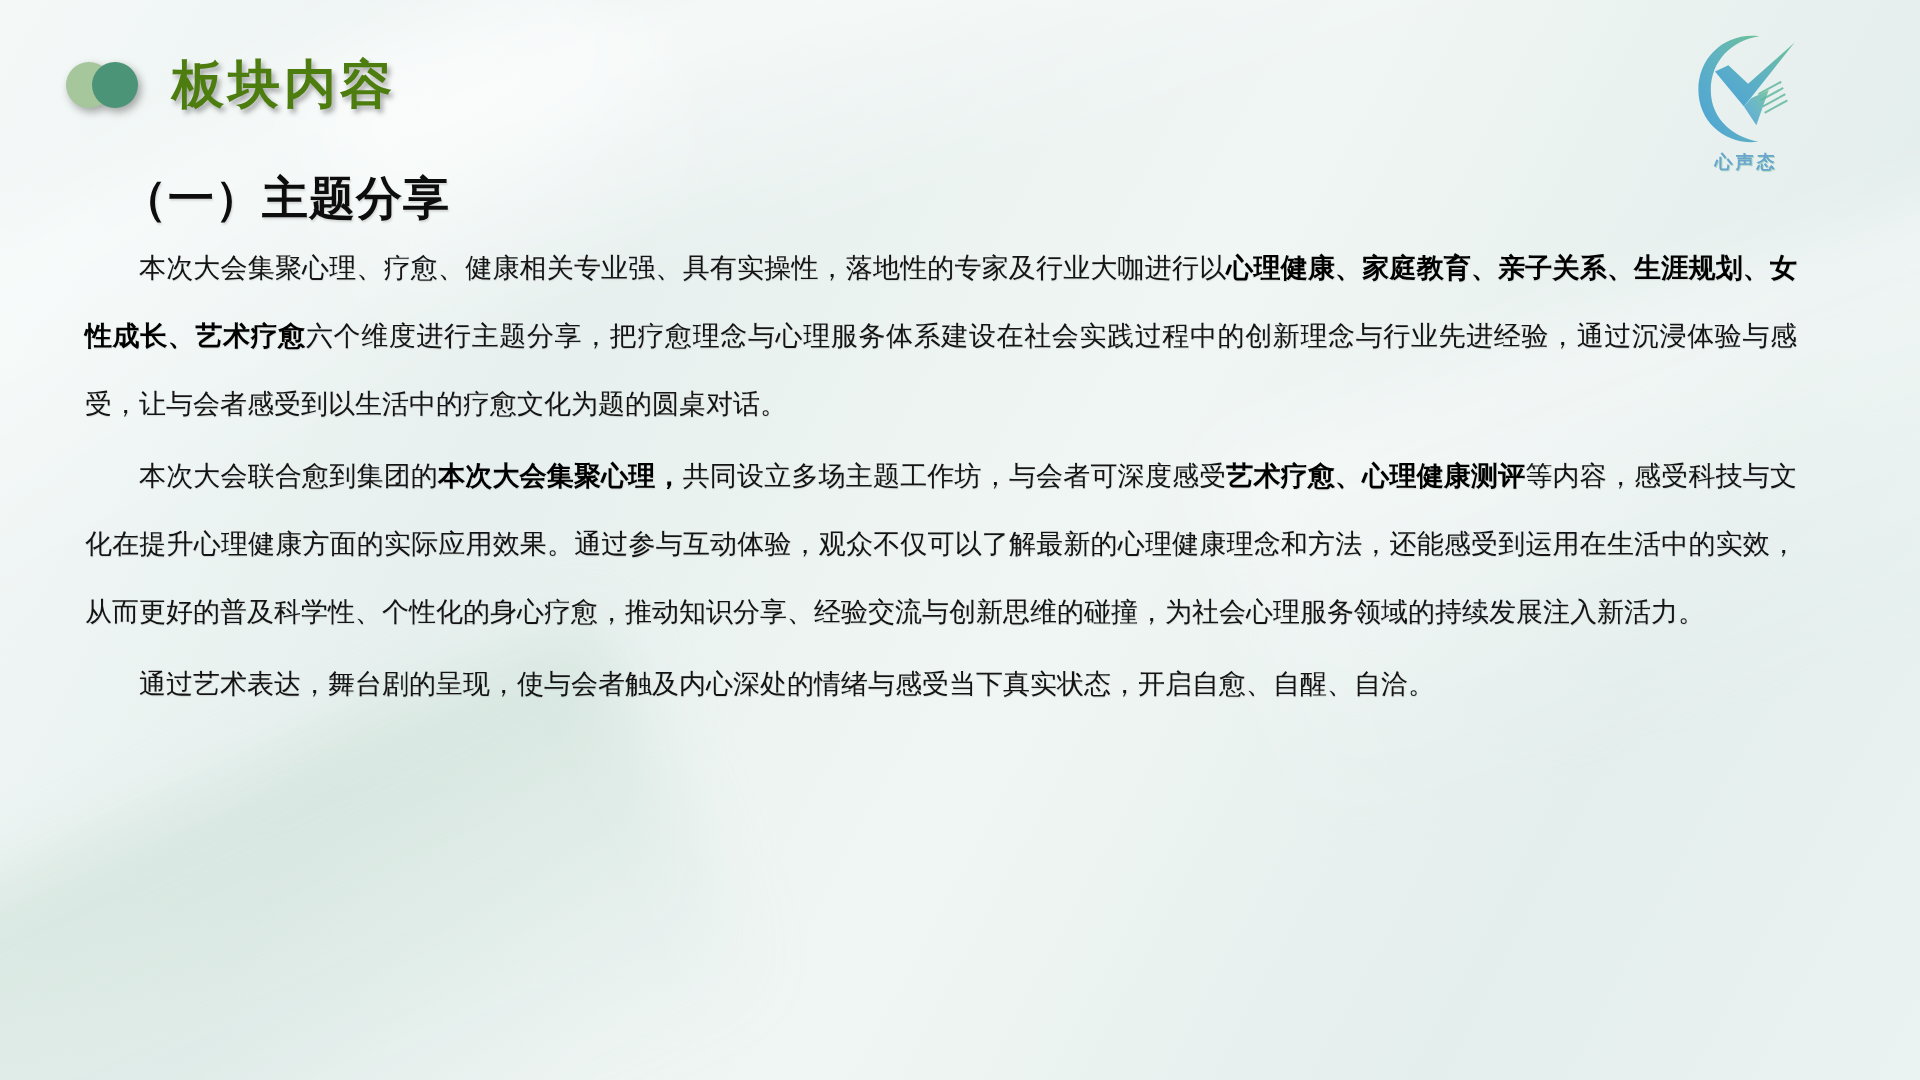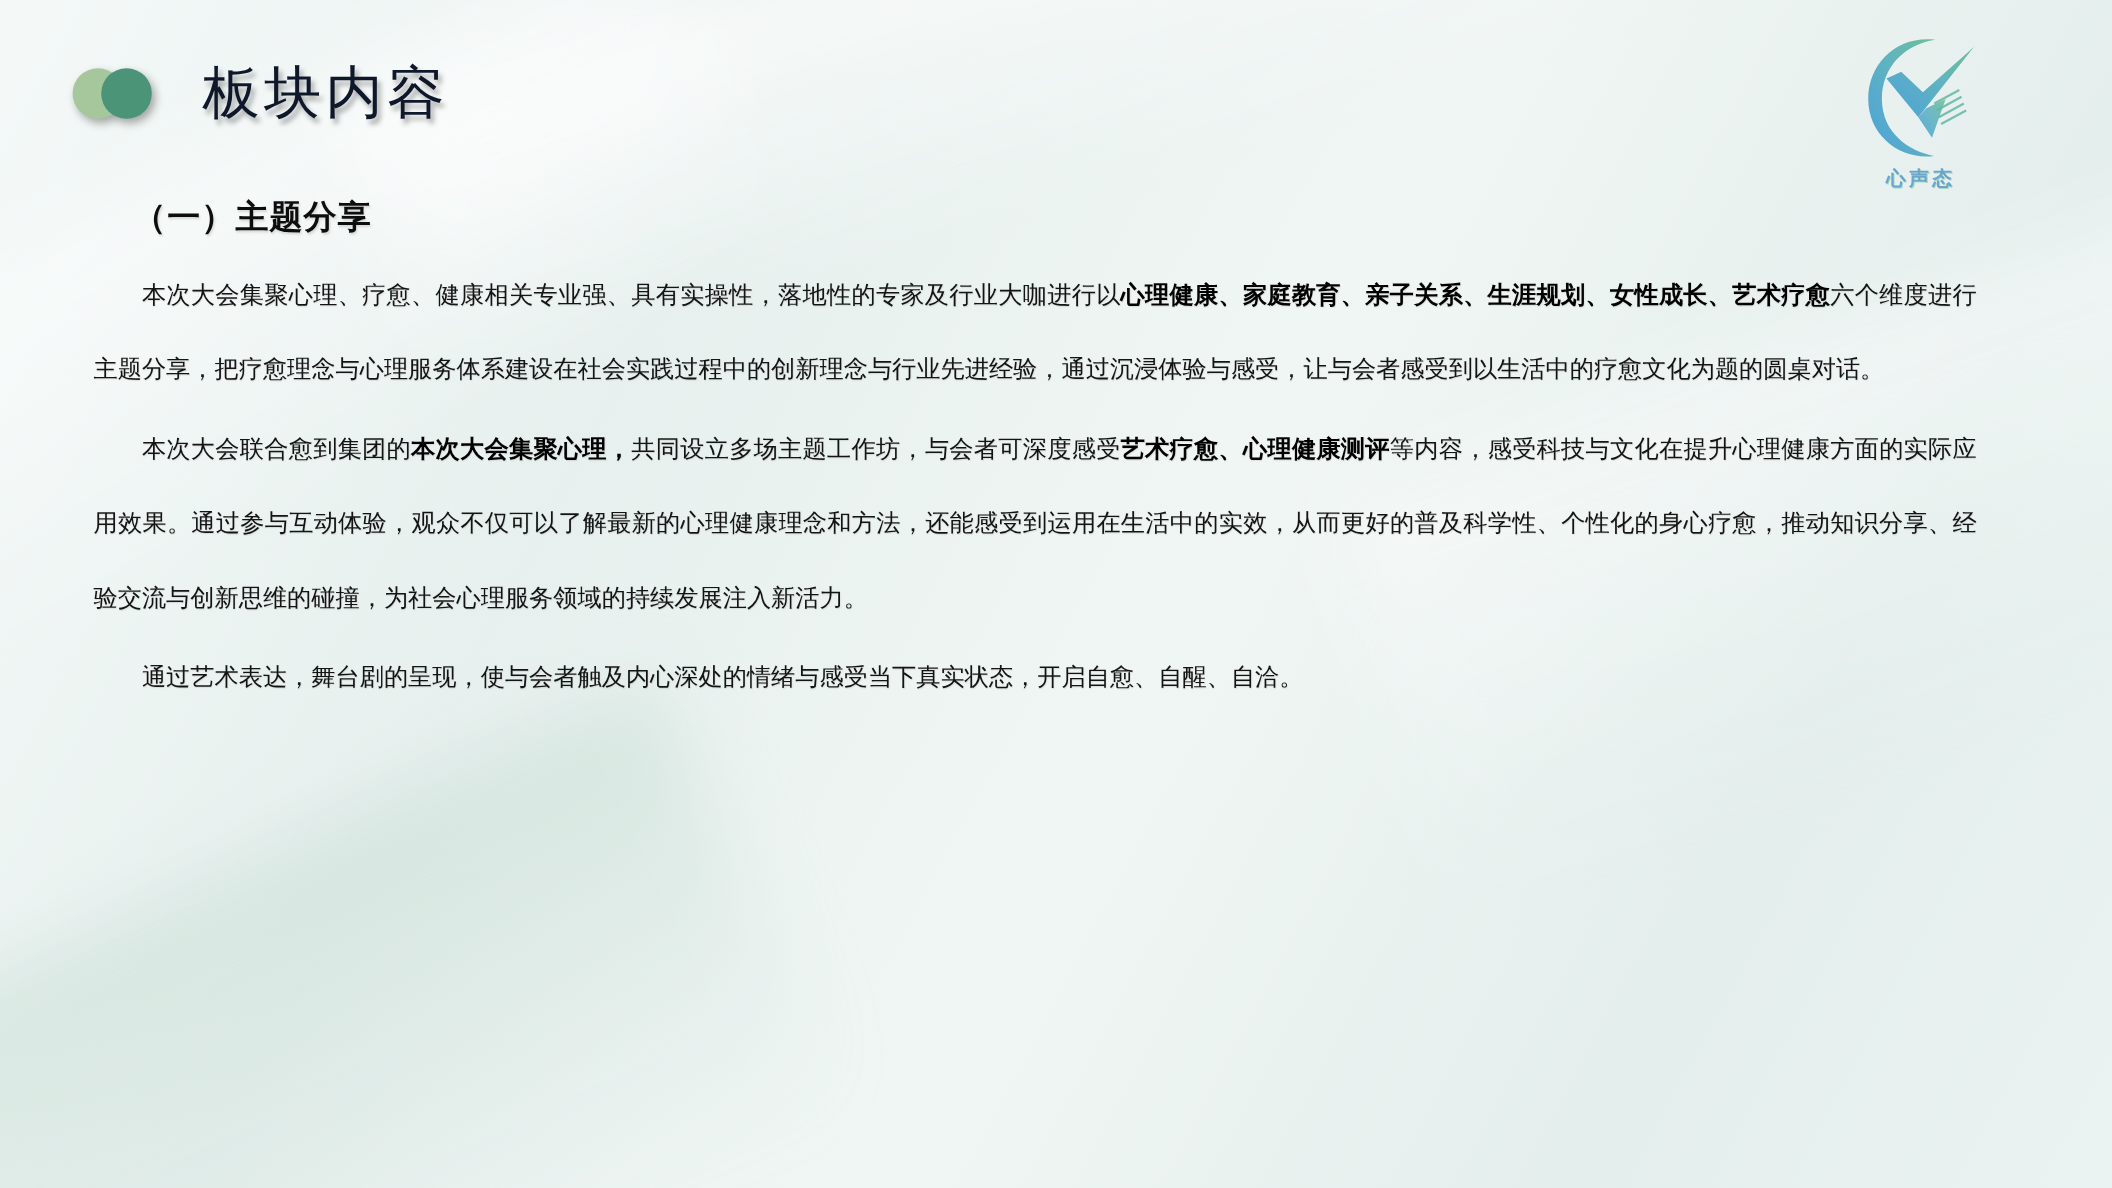--- a/index.html
+++ b/index.html
@@ -47,26 +47,26 @@
   .dots {
     position: relative;
     width: 78px; height: 50px;
     flex: 0 0 auto;
     filter: drop-shadow(3px 4px 4px rgba(60,60,60,0.45));
   }
   .dot { position: absolute; top: 2px; width: 46px; height: 46px; border-radius: 50%; }
   .dot.light { left: 0; }
   .dot.dark  { left: 26px; }
   .page-title {
-    margin-left: 40px;
+    margin-left: 28px;
     font-family: "Liberation Sans", sans-serif;
-    font-weight: 400;
+    font-weight: 700;
     font-size: 52px;
     letter-spacing: 4px;
-    color: #0f172a;
+    color: #4d7c0f;
     text-shadow: 3px 4px 5px rgba(70,70,70,0.45);
     white-space: nowrap;
   }
 
   
   .brand-logo {
     position: absolute;
     top: 30px; right: 116px;
     width: 116px;
     text-align: center;
@@ -86,30 +86,30 @@
 
   
   .slide-body {
     position: absolute;
     top: 158px; left: 85px;
     width: 1712px;
   }
   .section-heading {
     font-family: "Liberation Sans", sans-serif;
     font-weight: 800;
-    font-size: 30px;
+    font-size: 46px;
     line-height: 48px;
     color: #0d0d0d;
     margin: 16px 0 12px 36px;
     letter-spacing: 1px;
     text-shadow: 1px 2px 2px rgba(120,120,120,0.25);
   }
   .section-paragraph {
     font-family: "Liberation Serif", serif;
-    font-size: 22px;
+    font-size: 27px;
     line-height: 68px;
     color: #141414;
     text-align: justify;
     text-indent: 2em;
     margin: 0 0 4px 0;
     text-shadow: 0.5px 1px 1px rgba(140,140,140,0.25);
   }
   .section-paragraph b { font-weight: 700; color: #000; }
 </style>
 </head>

